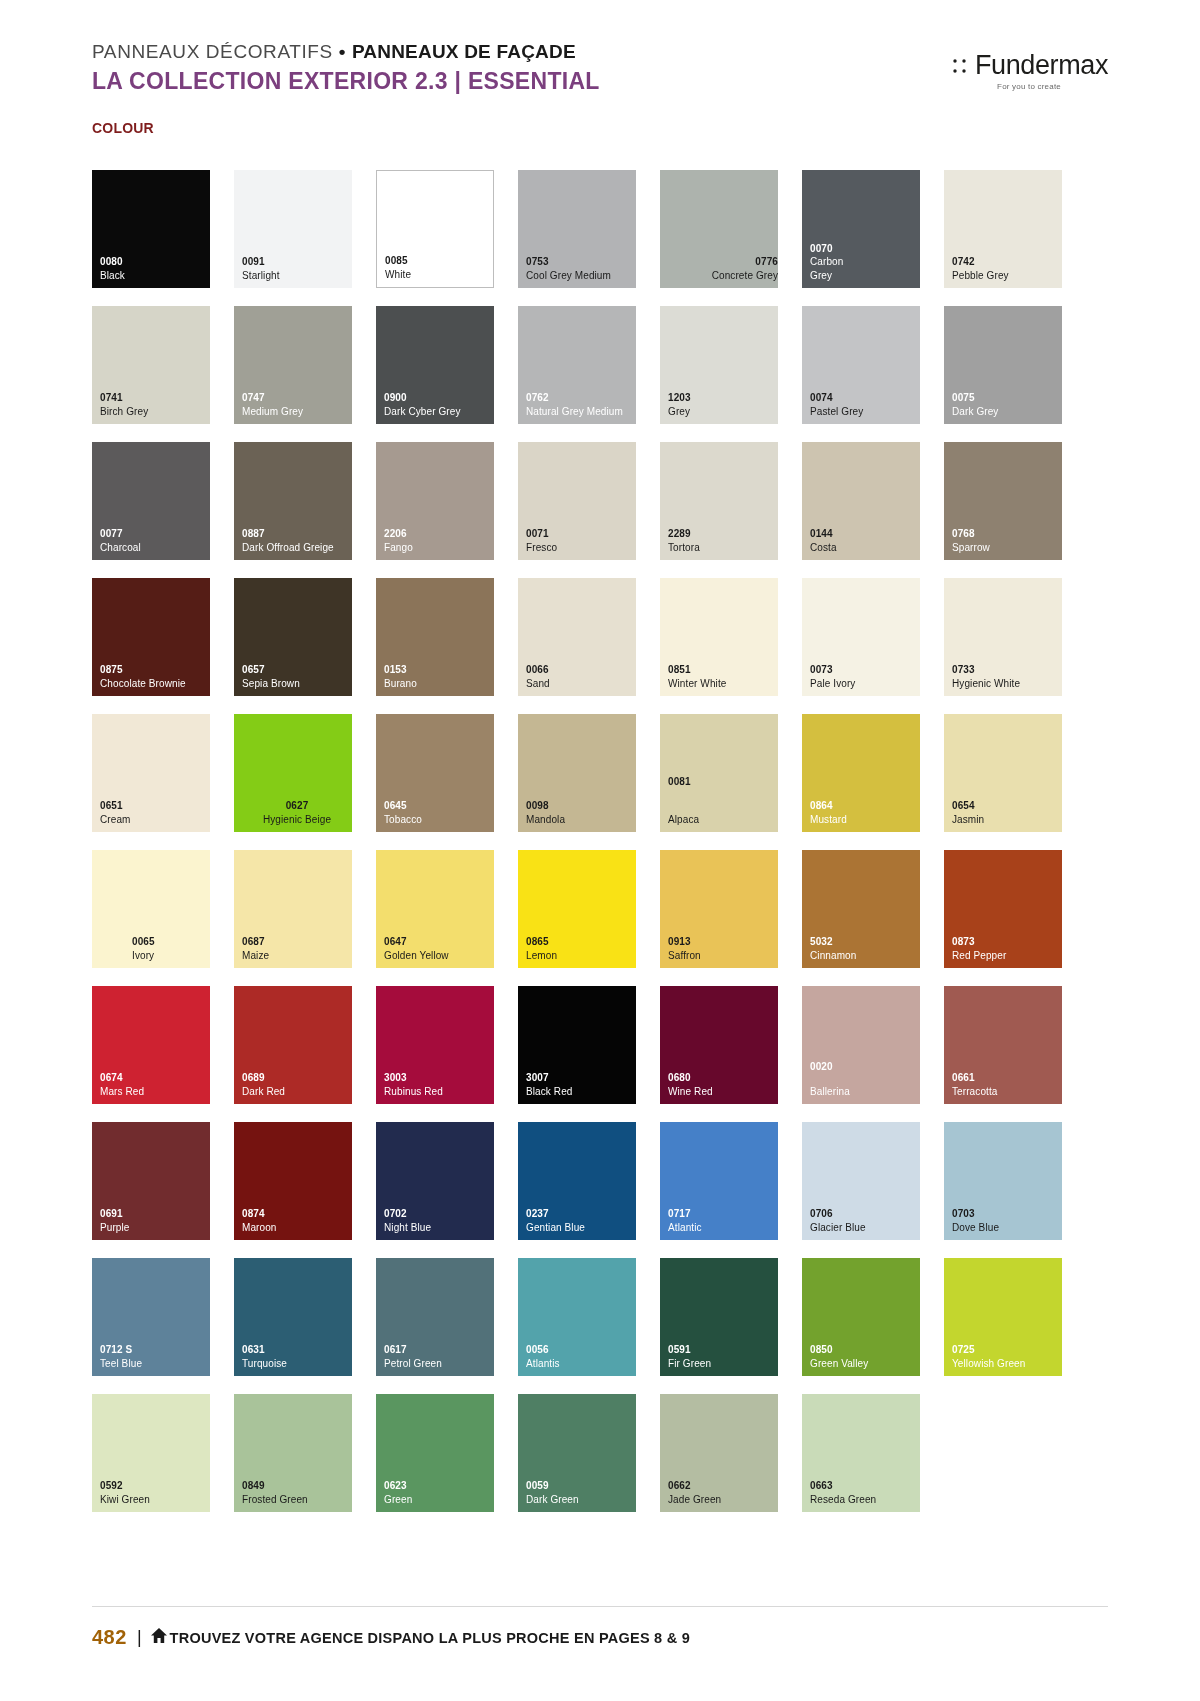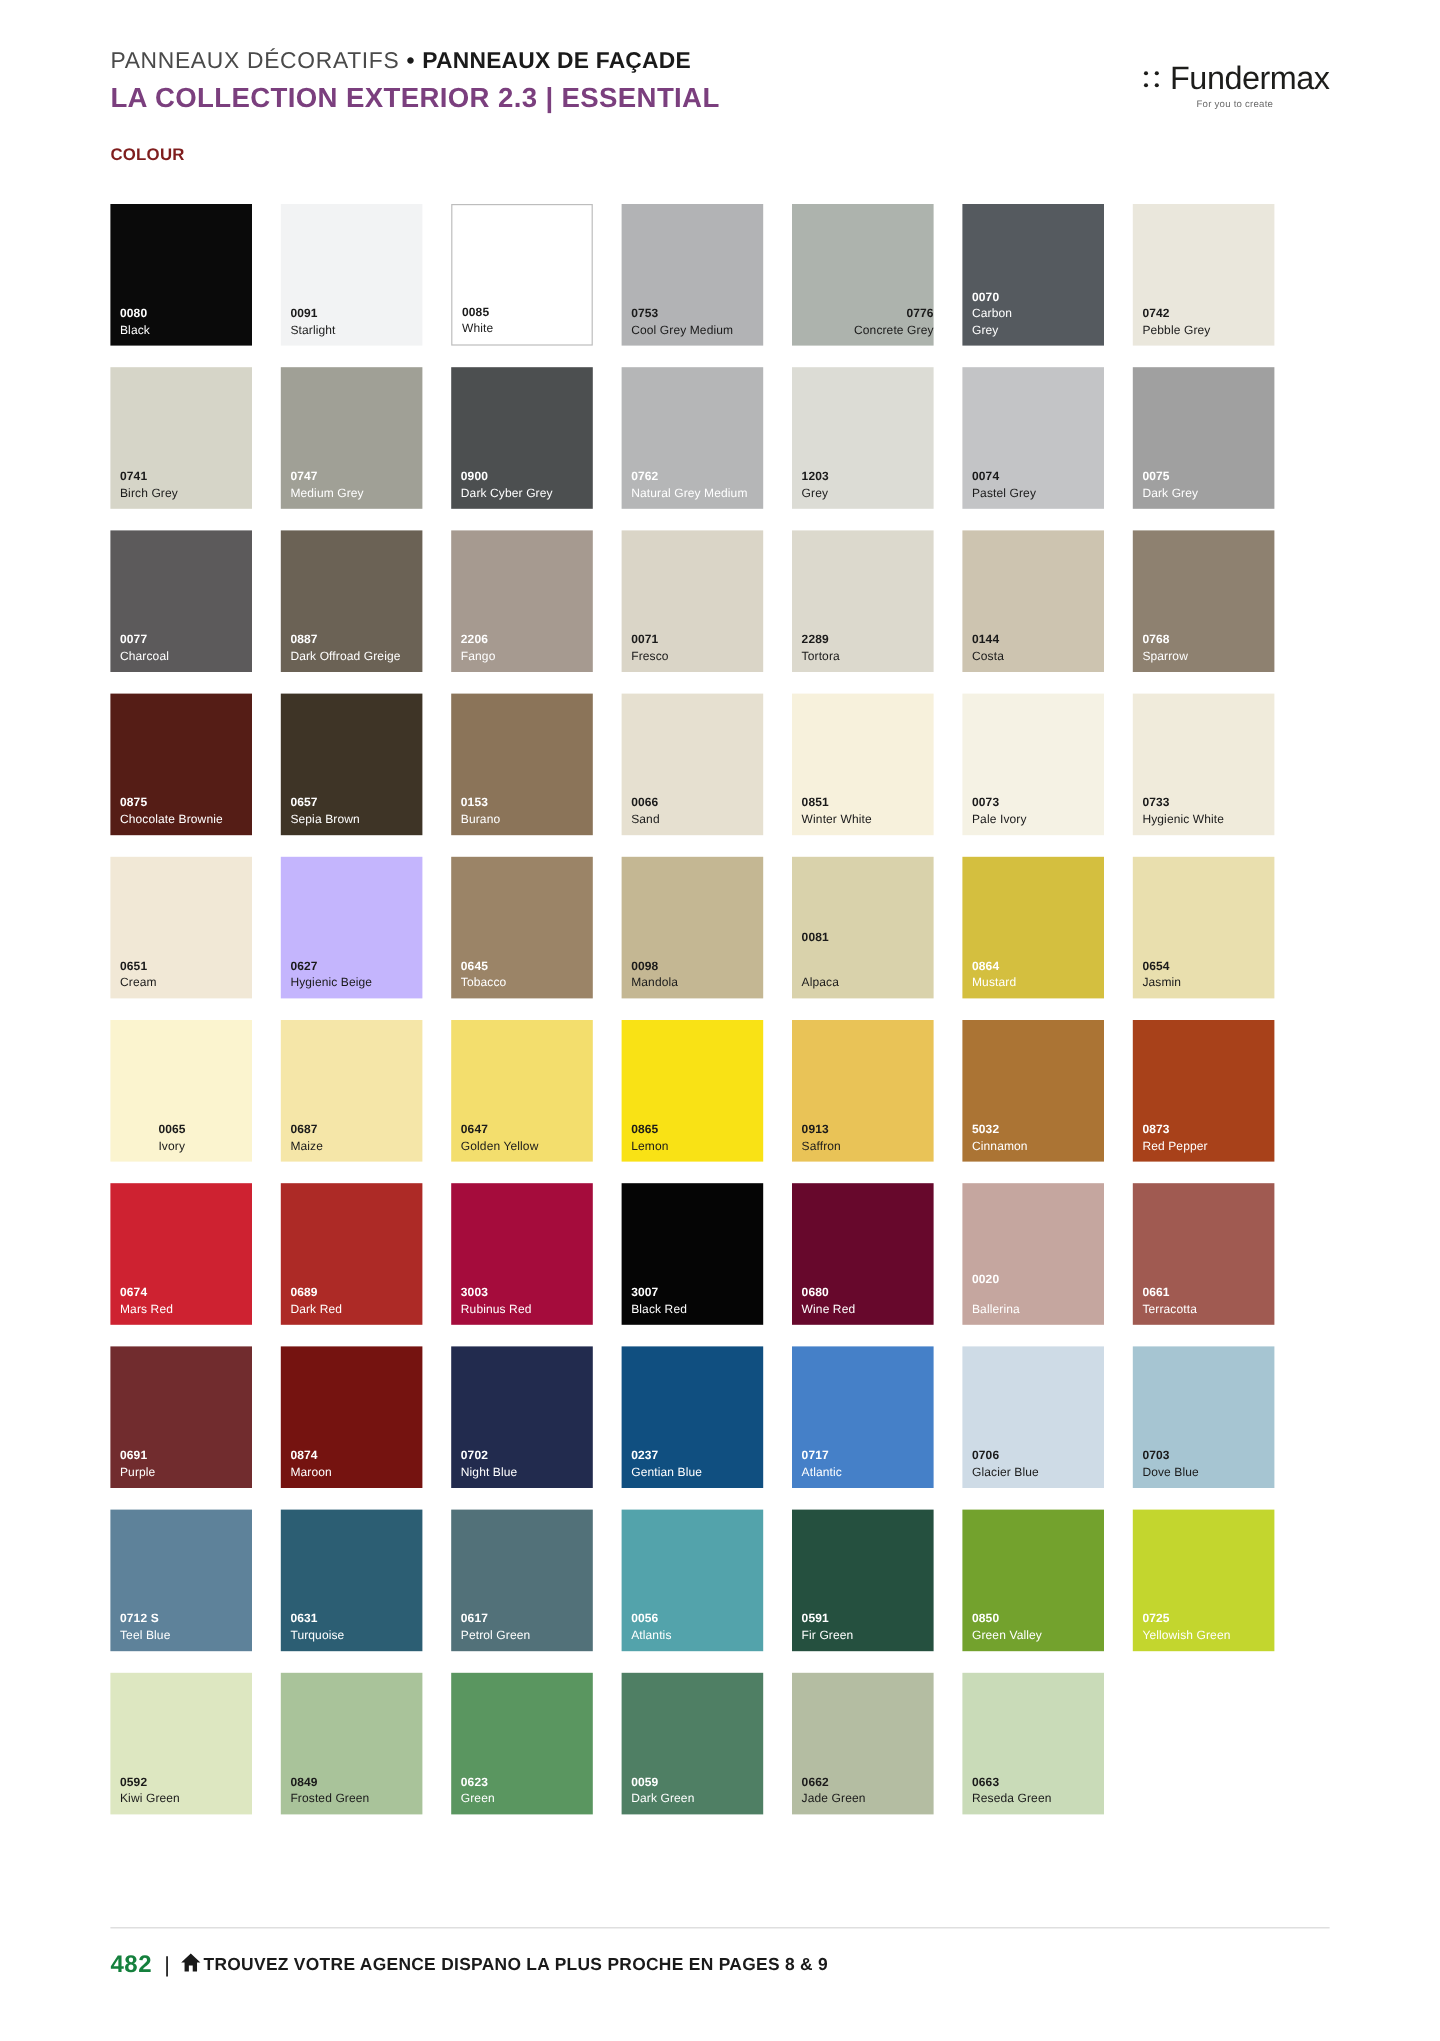--- a/index.html
+++ b/index.html
@@ -41,21 +41,21 @@
   }
   .swatch.bordered{border:1px solid #bdbdbd;}
   .code{font-size:10px;font-weight:700;line-height:1.35;letter-spacing:.1px;}
   .nm{font-size:10px;font-weight:400;line-height:1.35;letter-spacing:.1px;}
   .dark-text{color:#1a1a1a;}
   .light-text{color:#ffffff;}
 
   
   .footer{position:absolute;left:92px;bottom:36px;display:flex;align-items:center;}
   .footer-rule{position:absolute;left:92px;right:92px;bottom:78px;height:1px;background:#d8d8d8;}
-  .pagenum{font-size:20px;font-weight:700;color:#15803d;letter-spacing:.5px;}
+  .pagenum{font-size:20px;font-weight:700;color:#a16207;letter-spacing:.5px;}
   .pipe{font-size:18px;color:#1a1a1a;margin:0 8px 0 10px;font-weight:400;}
   .house{display:inline-block;margin-right:2px;}
   .footer-text{font-size:14.5px;font-weight:700;color:#1a1a1a;letter-spacing:.25px;white-space:nowrap;}
 </style>
 </head>
 <body>
 
 <div class="page">
 
   <div class="header">
@@ -194,21 +194,21 @@
         <div class="nm dark-text">Pale Ivory</div>
       </div>
       <div class="swatch" style="background: rgb(240, 235, 219);">
         <div class="code dark-text">0733</div>
         <div class="nm dark-text">Hygienic White</div>
       </div>
       <div class="swatch" style="background: rgb(241, 232, 214);">
         <div class="code dark-text">0651</div>
         <div class="nm dark-text">Cream</div>
       </div>
-      <div class="swatch" style="background: #c4b5fd;">
+      <div class="swatch" style="background: #84cc16; text-align: center;">
         <div class="code dark-text">0627</div>
         <div class="nm dark-text">Hygienic Beige</div>
       </div>
       <div class="swatch" style="background: rgb(155, 132, 103);">
         <div class="code light-text">0645</div>
         <div class="nm light-text">Tobacco</div>
       </div>
       <div class="swatch" style="background: rgb(196, 183, 147);">
         <div class="code dark-text">0098</div>
         <div class="nm dark-text">Mandola</div>

